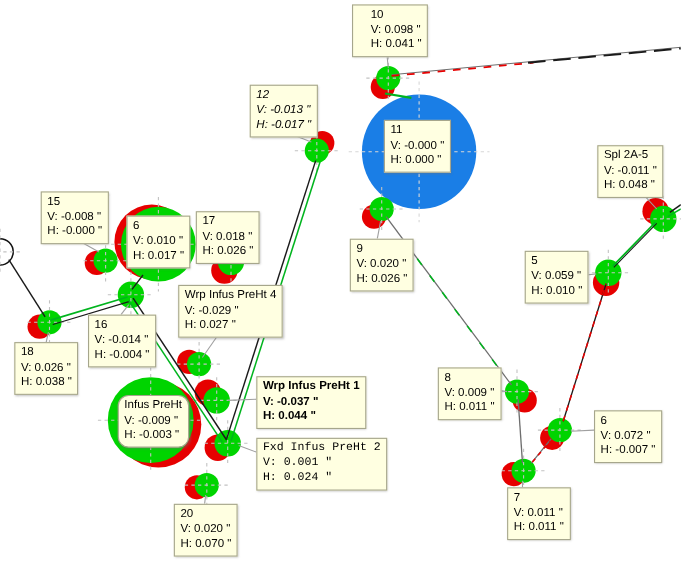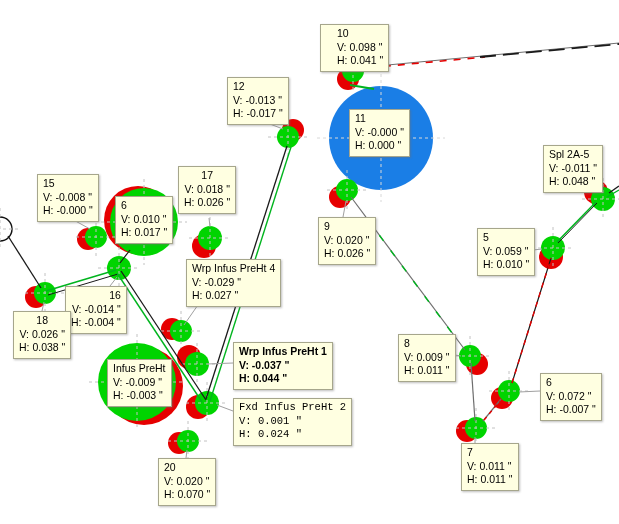--- a/index.html
+++ b/index.html
@@ -128,91 +128,91 @@
       <line x1="42" y1="311" x2="44" y2="302" stroke="#a0a0a0" stroke-width="1"></line>
       <line x1="200" y1="302" x2="184" y2="325" stroke="#a0a0a0" stroke-width="1"></line>
       <line x1="233" y1="363" x2="207" y2="364" stroke="#a0a0a0" stroke-width="1"></line>
       <line x1="233" y1="411" x2="217" y2="405" stroke="#a0a0a0" stroke-width="1"></line>
       <line x1="186" y1="458" x2="187" y2="450" stroke="#a0a0a0" stroke-width="1"></line>
       <line x1="455" y1="355" x2="461" y2="356" stroke="#a0a0a0" stroke-width="1"></line>
       <line x1="540" y1="391" x2="519" y2="392" stroke="#a0a0a0" stroke-width="1"></line>
       <line x1="475" y1="443" x2="475" y2="437" stroke="#a0a0a0" stroke-width="1"></line>
     </svg>
   <div id="callout-layer">
-      <div class="callout" style="left: 320px; top: 24px; padding-left: 16px;">
+      <div class="callout" style="left: 320px; top: 4px; padding-left: 16px;">
         <div>10</div>
         <div>V: 0.098 "</div>
         <div>H: 0.041 "</div>
       </div>
-      <div class="callout" style="left: 227px; top: 77px;">
+      <div class="callout" style="left: 227px; top: 77px; font-style: italic;">
         <div>12</div>
         <div>V: -0.013 "</div>
         <div>H: -0.017 "</div>
       </div>
       <div class="callout" style="left: 349px; top: 109px;">
         <div>11</div>
         <div>V: -0.000 "</div>
         <div>H: 0.000 "</div>
       </div>
-      <div class="callout" style="left: 543px; top: 145px;">
+      <div class="callout" style="left: 543px; top: 132px;">
         <div>Spl 2A-5</div>
         <div>V: -0.011 "</div>
         <div>H: 0.048 "</div>
       </div>
       <div class="callout" style="left: 37px; top: 174px;">
         <div>15</div>
         <div>V: -0.008 "</div>
         <div>H: -0.000 "</div>
       </div>
       <div class="callout" style="left: 115px; top: 196px;">
         <div>6</div>
         <div>V: 0.010 "</div>
         <div>H: 0.017 "</div>
       </div>
-      <div class="callout" style="left: 178px; top: 166px; text-align: center;">
+      <div class="callout" style="left: 178px; top: 192px;">
         <div>17</div>
         <div>V: 0.018 "</div>
         <div>H: 0.026 "</div>
       </div>
       <div class="callout" style="left: 318px; top: 217px;">
         <div>9</div>
         <div>V: 0.020 "</div>
         <div>H: 0.026 "</div>
       </div>
       <div class="callout" style="left: 477px; top: 228px;">
         <div>5</div>
         <div>V: 0.059 "</div>
         <div>H: 0.010 "</div>
       </div>
-      <div class="callout" style="left: 65px; top: 286px; text-align: right;">
+      <div class="callout" style="left: 80px; top: 286px;">
         <div>16</div>
         <div>V: -0.014 "</div>
         <div>H: -0.004 "</div>
       </div>
-      <div class="callout" style="left: 13px; top: 311px; text-align: center;">
+      <div class="callout" style="left: 13px; top: 311px;">
         <div>18</div>
         <div>V: 0.026 "</div>
         <div>H: 0.038 "</div>
       </div>
-      <div class="callout" style="left: 162px; top: 259px; margin-left: 24px;">
+      <div class="callout" style="left: 162px; top: 259px;">
         <div>Wrp Infus PreHt 4</div>
         <div>V: -0.029 "</div>
         <div>H: 0.027 "</div>
       </div>
       <div class="callout" style="left: 233px; top: 342px; font-weight: bold;">
         <div>Wrp Infus PreHt 1</div>
         <div>V: -0.037 "</div>
         <div>H: 0.044 "</div>
       </div>
       <div class="callout" style="left: 233px; top: 398px; font-family: Liberation Mono, monospace;">
         <div>Fxd Infus PreHt 2</div>
         <div>V: 0.001 "</div>
         <div>H: 0.024 "</div>
       </div>
-      <div class="callout" style="left: 107px; top: 359px;">
+      <div class="callout" style="left: 107px; top: 359px; border-radius: 10px;">
         <div>Infus PreHt</div>
         <div>V: -0.009 "</div>
         <div>H: -0.003 "</div>
       </div>
       <div class="callout" style="left: 158px; top: 458px;">
         <div>20</div>
         <div>V: 0.020 "</div>
         <div>H: 0.070 "</div>
       </div>
       <div class="callout" style="left: 398px; top: 334px;">

